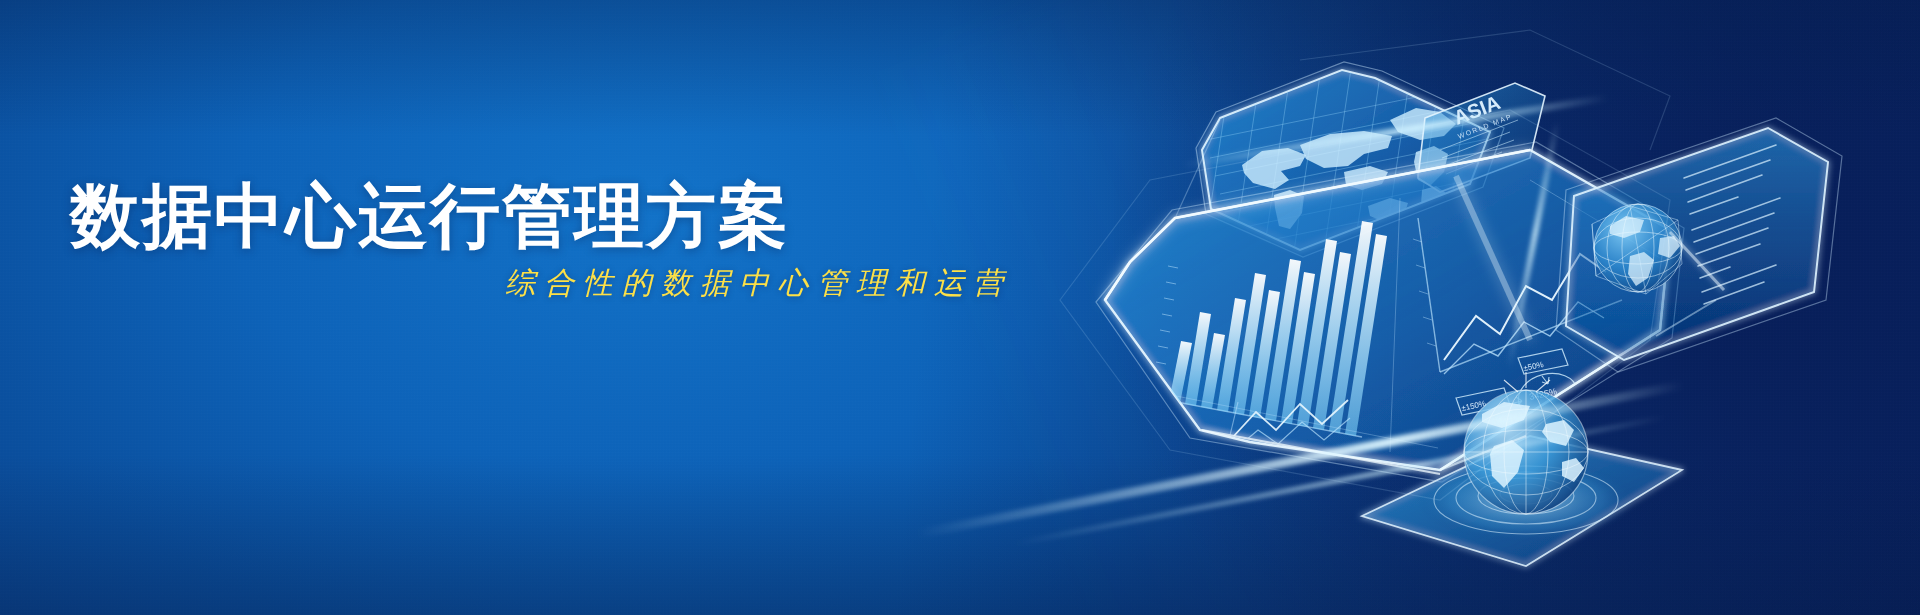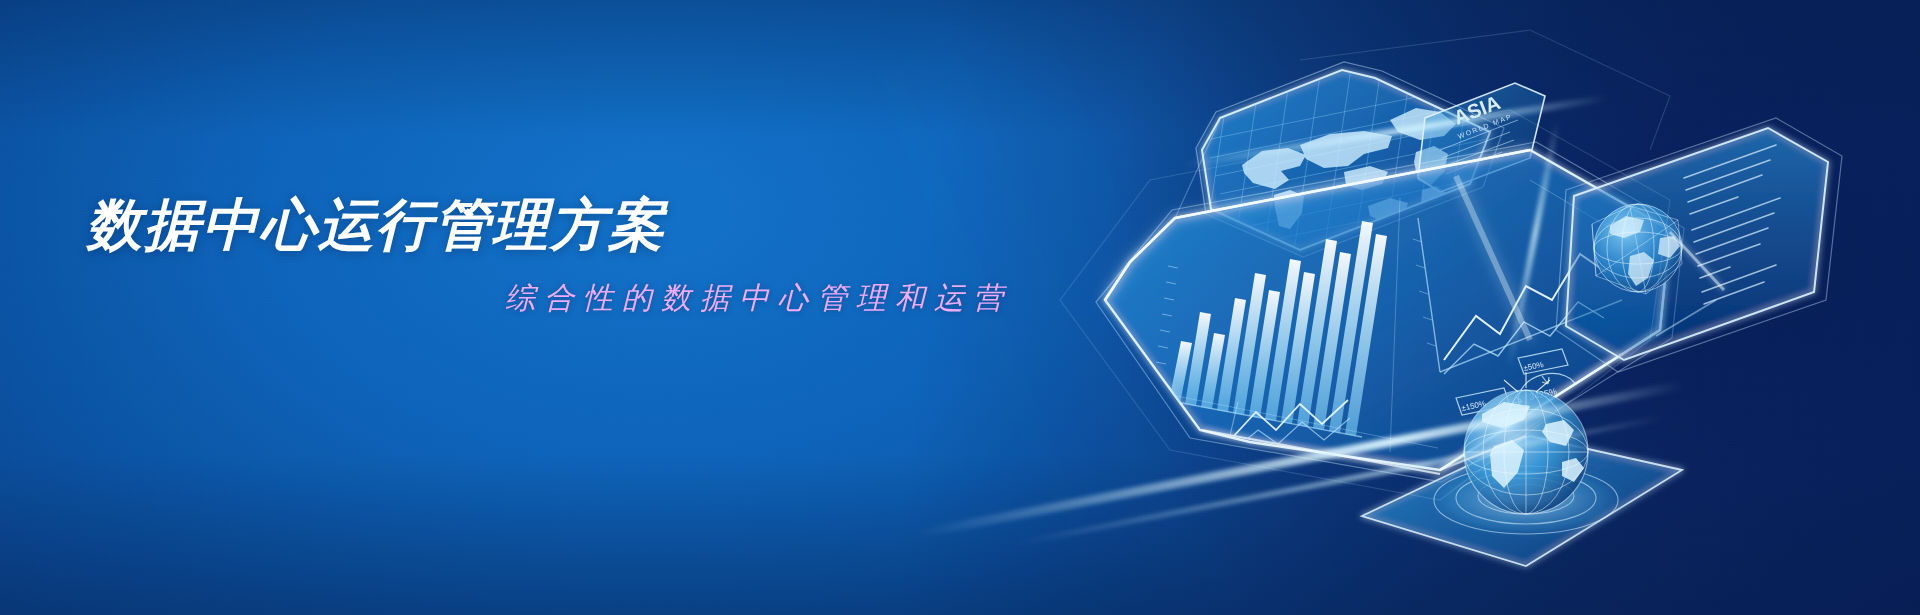--- a/index.html
+++ b/index.html
@@ -65,37 +65,36 @@
 
   
   .text-block {
     position: absolute;
     left: 70px;
     top: 180px;
     width: 960px;
     z-index: 40;
   }
   .title {
-    font-size: 56px;
+    font-size: 70px;
     line-height: 1.04;
     font-weight: 700;
-    font-style: italic;
     color: #ffffff;
     letter-spacing: 2px;
-    margin: 16px;
+    margin: 0;
     white-space: nowrap;
     text-shadow: 0 2px 10px rgba(2,24,70,.35);
   }
   .subtitle {
-    margin: 24px 0 0 0;
+    margin: 10px 0 0 0;
     text-align: right;
     font-size: 30px;
     font-weight: 400;
     font-style: italic;
-    color: #f0abfc;
+    color: #fde047;
     letter-spacing: 9px;
     padding-right: 18px;
     white-space: nowrap;
     text-shadow: 0 1px 6px rgba(2,24,70,.35);
   }
 
   
   .holo {
     position: absolute;
     right: 0;

